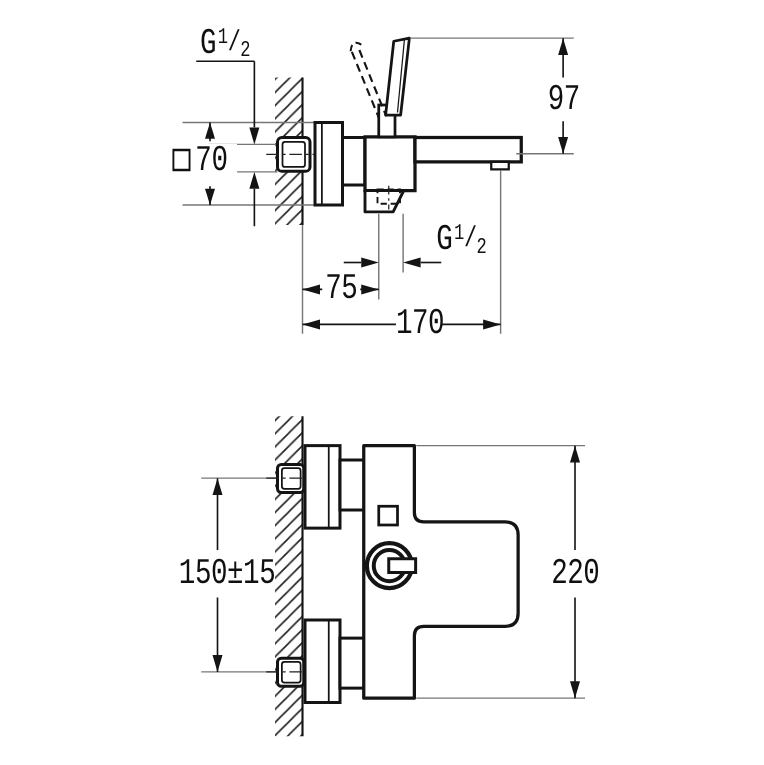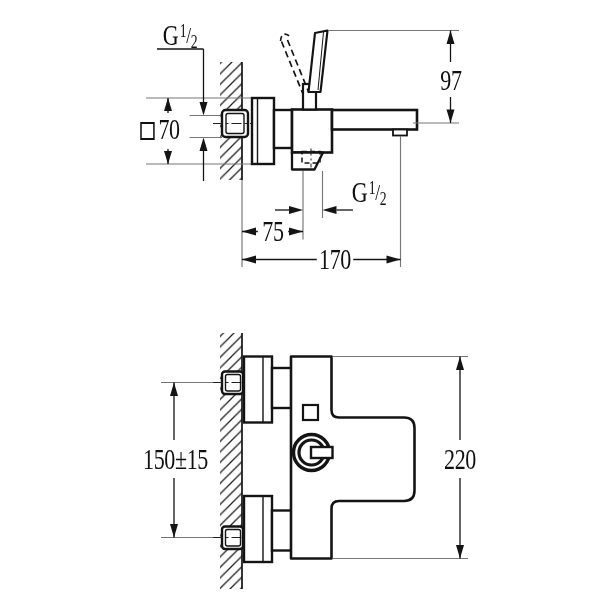--- a/index.html
+++ b/index.html
@@ -2,21 +2,21 @@
 <html><head>
 <meta charset="utf-8">
 <style>
   html, body { margin: 0; padding: 0; background: #ffffff; }
   #stage {
     position: relative;
     width: 611px;
     height: 612px;
     background: #ffffff;
     overflow: hidden;
-    font-family: Liberation Serif, serif;
+    font-family: Liberation Mono, monospace;
   }
   #stage svg { position: absolute; left: 0; top: 0; }
 
   .dim-label {
     position: absolute;
     text-align: center;
     font-size: 29px;
     line-height: 28px;
     color: #101010;
     background: #ffffff;

